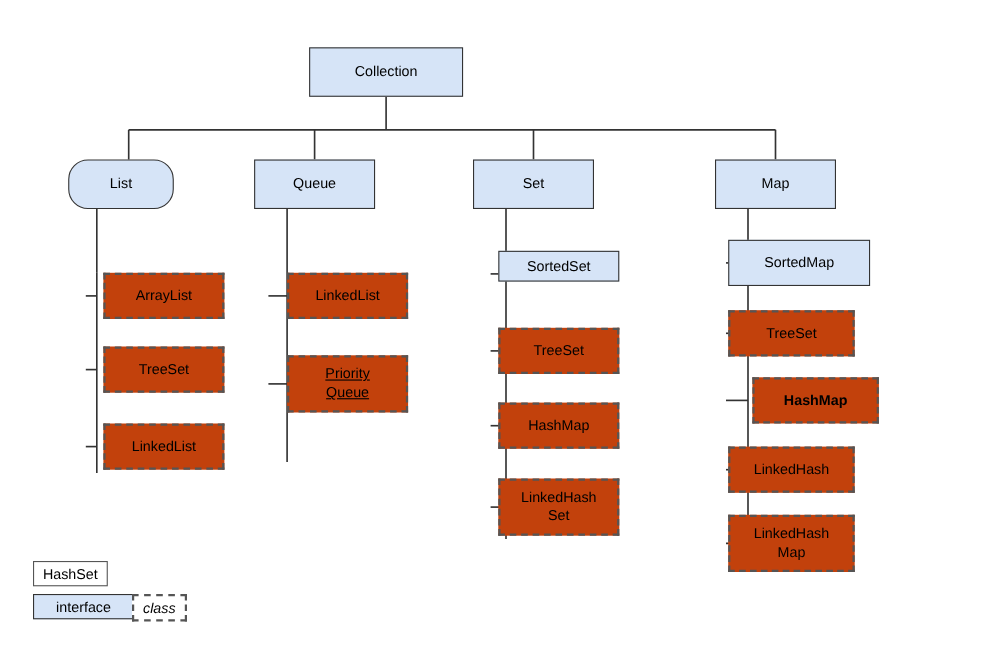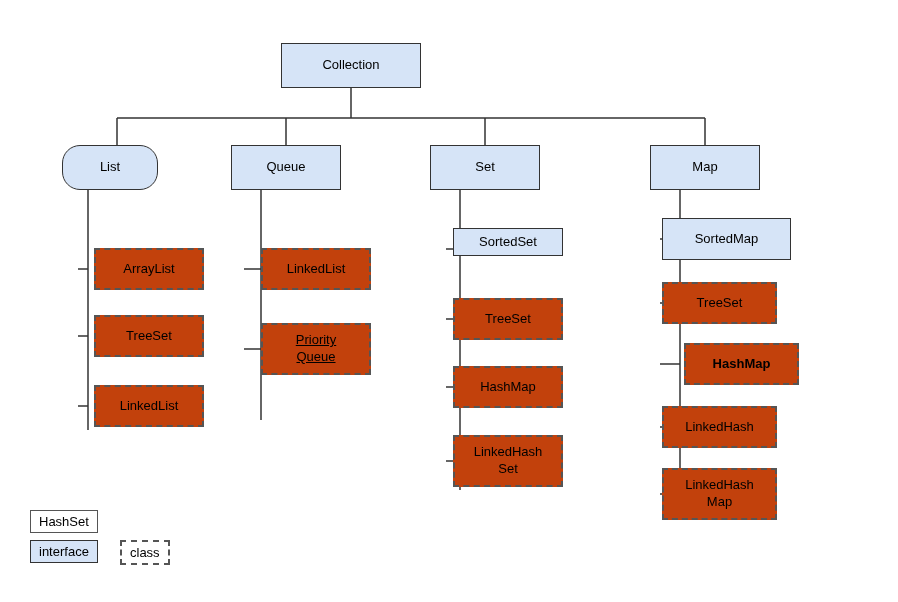--- a/index.html
+++ b/index.html
@@ -38,30 +38,31 @@
     svg.lines {
       position: absolute;
       top: 0; left: 0;
       width: 898px;
       height: 602px;
       pointer-events: none;
     }
     .legend-interface {
       background: #d6e4f7;
       border: 1.5px solid #333;
-      padding: 3px 8px;
+      padding: 3px 20px;
       font-size: 13px;
       position: absolute;
     }
     .legend-class {
       background: #fff;
       border: 2px dashed #555;
       padding: 3px 8px;
       font-size: 13px;
       position: absolute;
+      font-style: italic;
     }
   </style>
 </head>
 <body>
 
 <div id="diagram">
 
   <svg class="lines">
 
     <line x1="351" y1="88" x2="351" y2="118" stroke="#333" stroke-width="1.5"></line>

